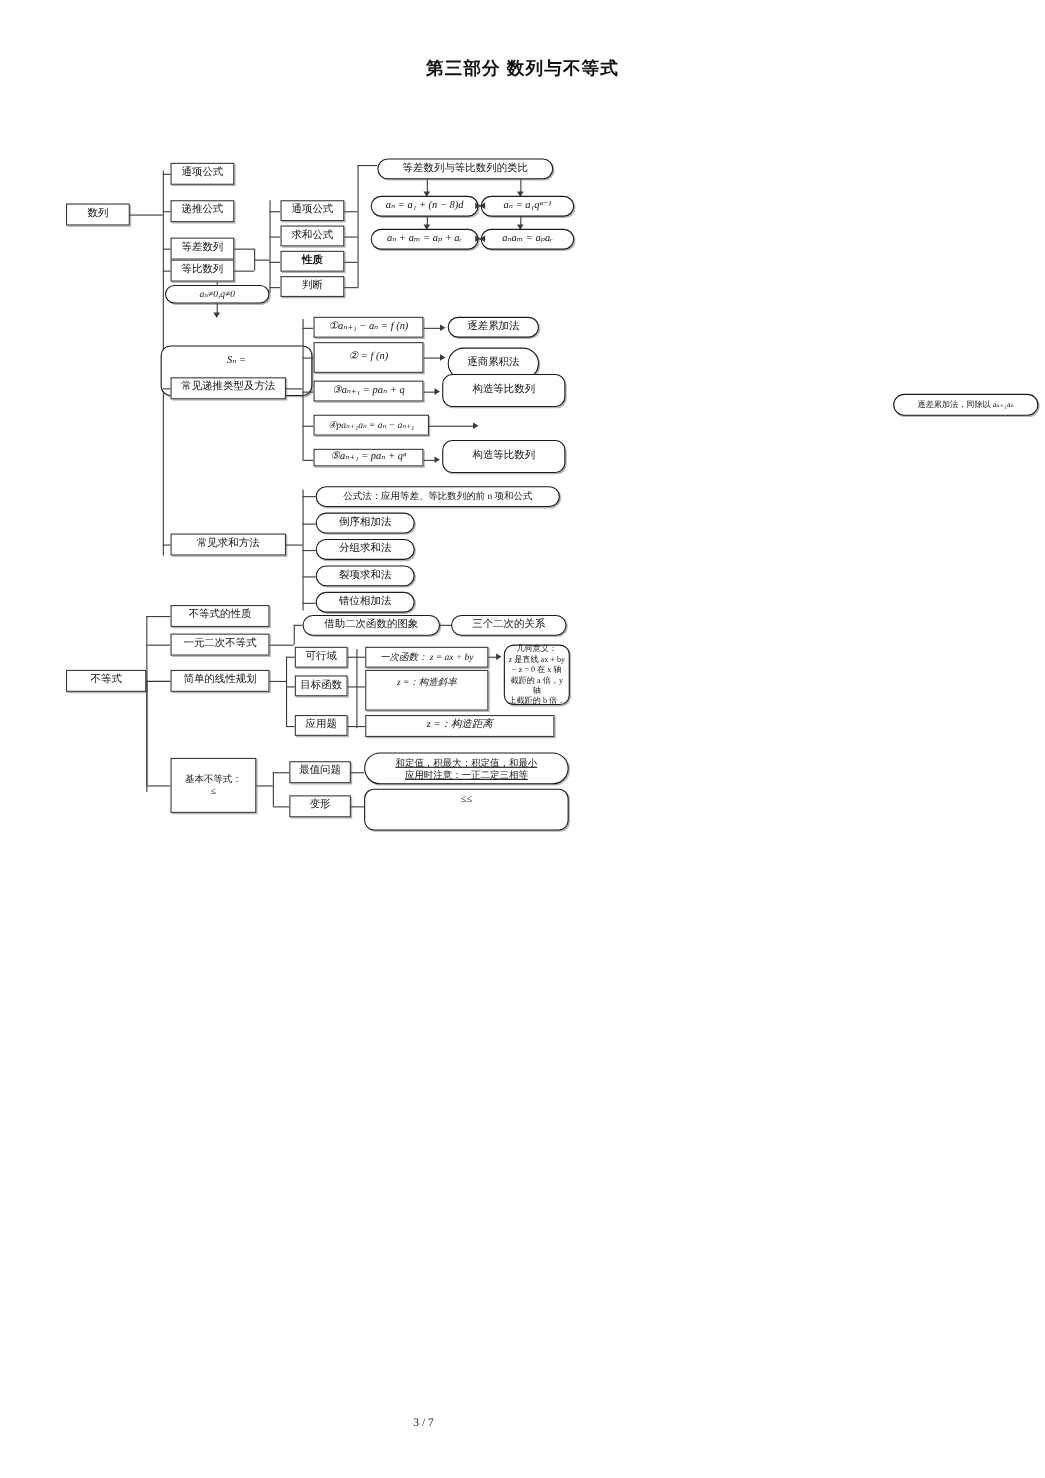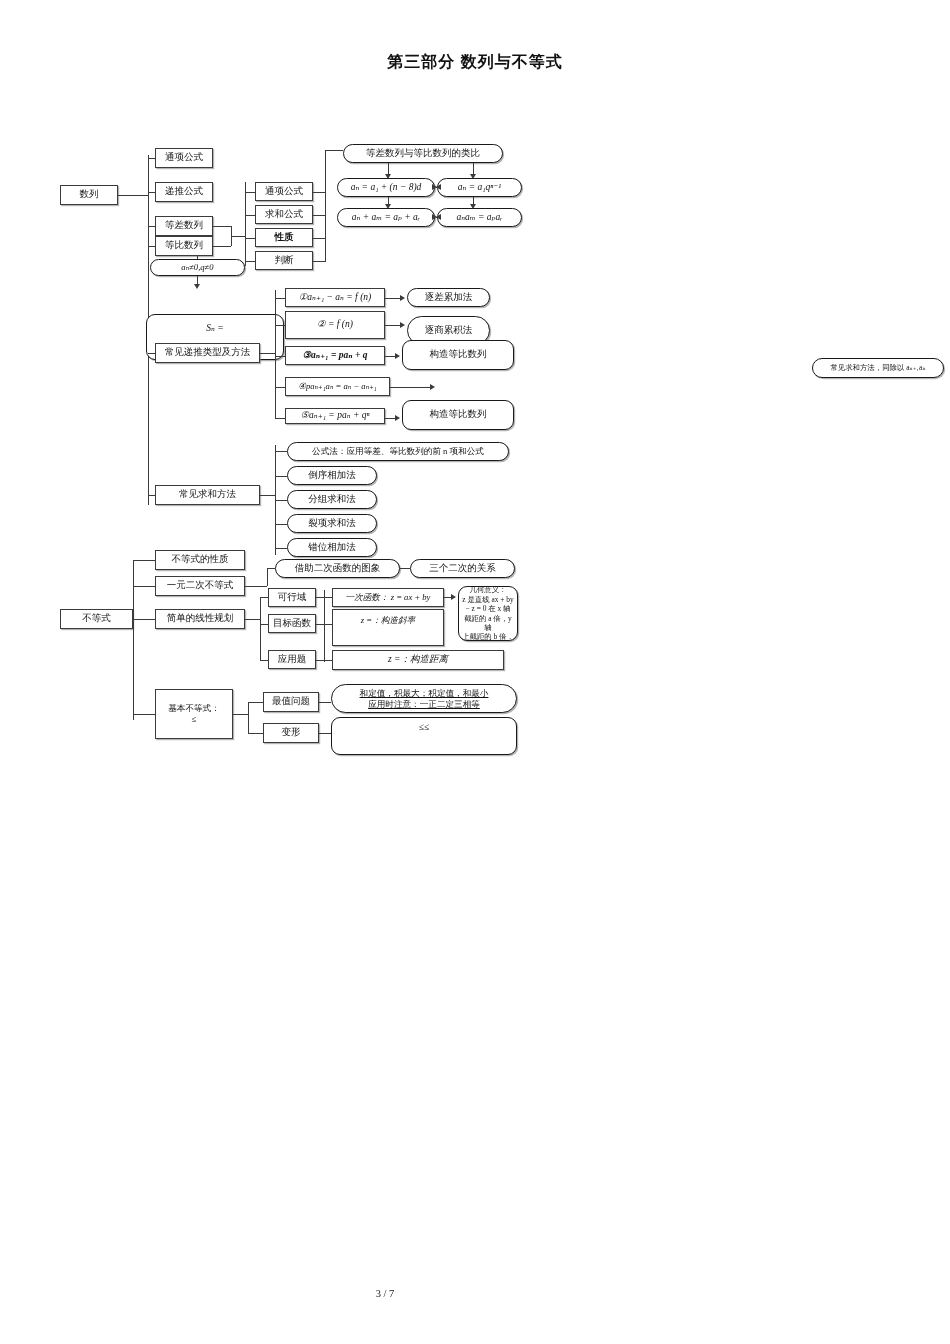--- a/index.html
+++ b/index.html
@@ -144,37 +144,37 @@
   <div class="ar right" style="left:400px; top:295px;"></div>
   <div class="node round thick" style="left:407px; top:288px; width:83px; height:19px;">逐差累加法</div>
 
   <div class="ln h" style="left:275px; top:325px; width:10px;"></div>
   <div class="node rect ital" style="left:285px; top:311px; width:100px; height:28px;">② = f (n)</div>
   <div class="ln h" style="left:385px; top:325px; width:17px;"></div>
   <div class="ar right" style="left:400px; top:322px;"></div>
   <div class="node round thick" style="left:407px; top:316px; width:83px; height:29px;">逐商累积法</div>
 
   <div class="ln h" style="left:275px; top:356px; width:10px;"></div>
-  <div class="node rect ital" style="left:285px; top:346px; width:100px; height:19px;font-weight:bold;">③aₙ₊₁ = paₙ + q</div>
+  <div class="node rect ital" style="left:285px; top:346px; width:100px; height:19px;">③aₙ₊₁ = paₙ + q</div>
   <div class="ln h" style="left:385px; top:356px; width:12px;"></div>
   <div class="ar right" style="left:395px; top:353px;"></div>
   <div class="node soft thick" style="left:402px; top:340px; width:112px; height:30px;">构造等比数列</div>
 
   <div class="ln h" style="left:275px; top:387px; width:10px;"></div>
   <div class="node rect ital sm" style="left:285px; top:377px; width:105px; height:19px;">④paₙ₊₁aₙ = aₙ − aₙ₊₁</div>
   <div class="ln h" style="left:390px; top:387px; width:42px;"></div>
   <div class="ar right" style="left:430px; top:384px;"></div>
 
   <div class="ln h" style="left:275px; top:418px; width:10px;"></div>
   <div class="node rect ital" style="left:285px; top:408px; width:100px; height:16px;">⑤aₙ₊₁ = paₙ + qⁿ</div>
   <div class="ln h" style="left:385px; top:418px; width:12px;"></div>
   <div class="ar right" style="left:395px; top:415px;"></div>
   <div class="node soft thick" style="left:402px; top:400px; width:112px; height:30px;">构造等比数列</div>
 
-  <div class="node round thick tiny" style="left:812px; top:358px; width:132px; height:20px;">常见求和方法，同除以 aₙ₊₁aₙ</div>
+  <div class="node round thick tiny" style="left:812px; top:358px; width:132px; height:20px;">逐差累加法，同除以 aₙ₊₁aₙ</div>
 
   <div class="ln h" style="left:148px; top:495px; width:12px;"></div>
   <div class="node rect" style="left:155px; top:485px; width:105px; height:20px;">常见求和方法</div>
 
   <div class="ln h" style="left:260px; top:495px; width:15px;"></div>
   <div class="ln v" style="left:275px; top:445px; height:110px;"></div>
 
   <div class="ln h" style="left:275px; top:451px; width:12px;"></div>
   <div class="node round thick sm" style="left:287px; top:442px; width:222px; height:19px;">公式法：应用等差、等比数列的前 n 项和公式</div>
 

